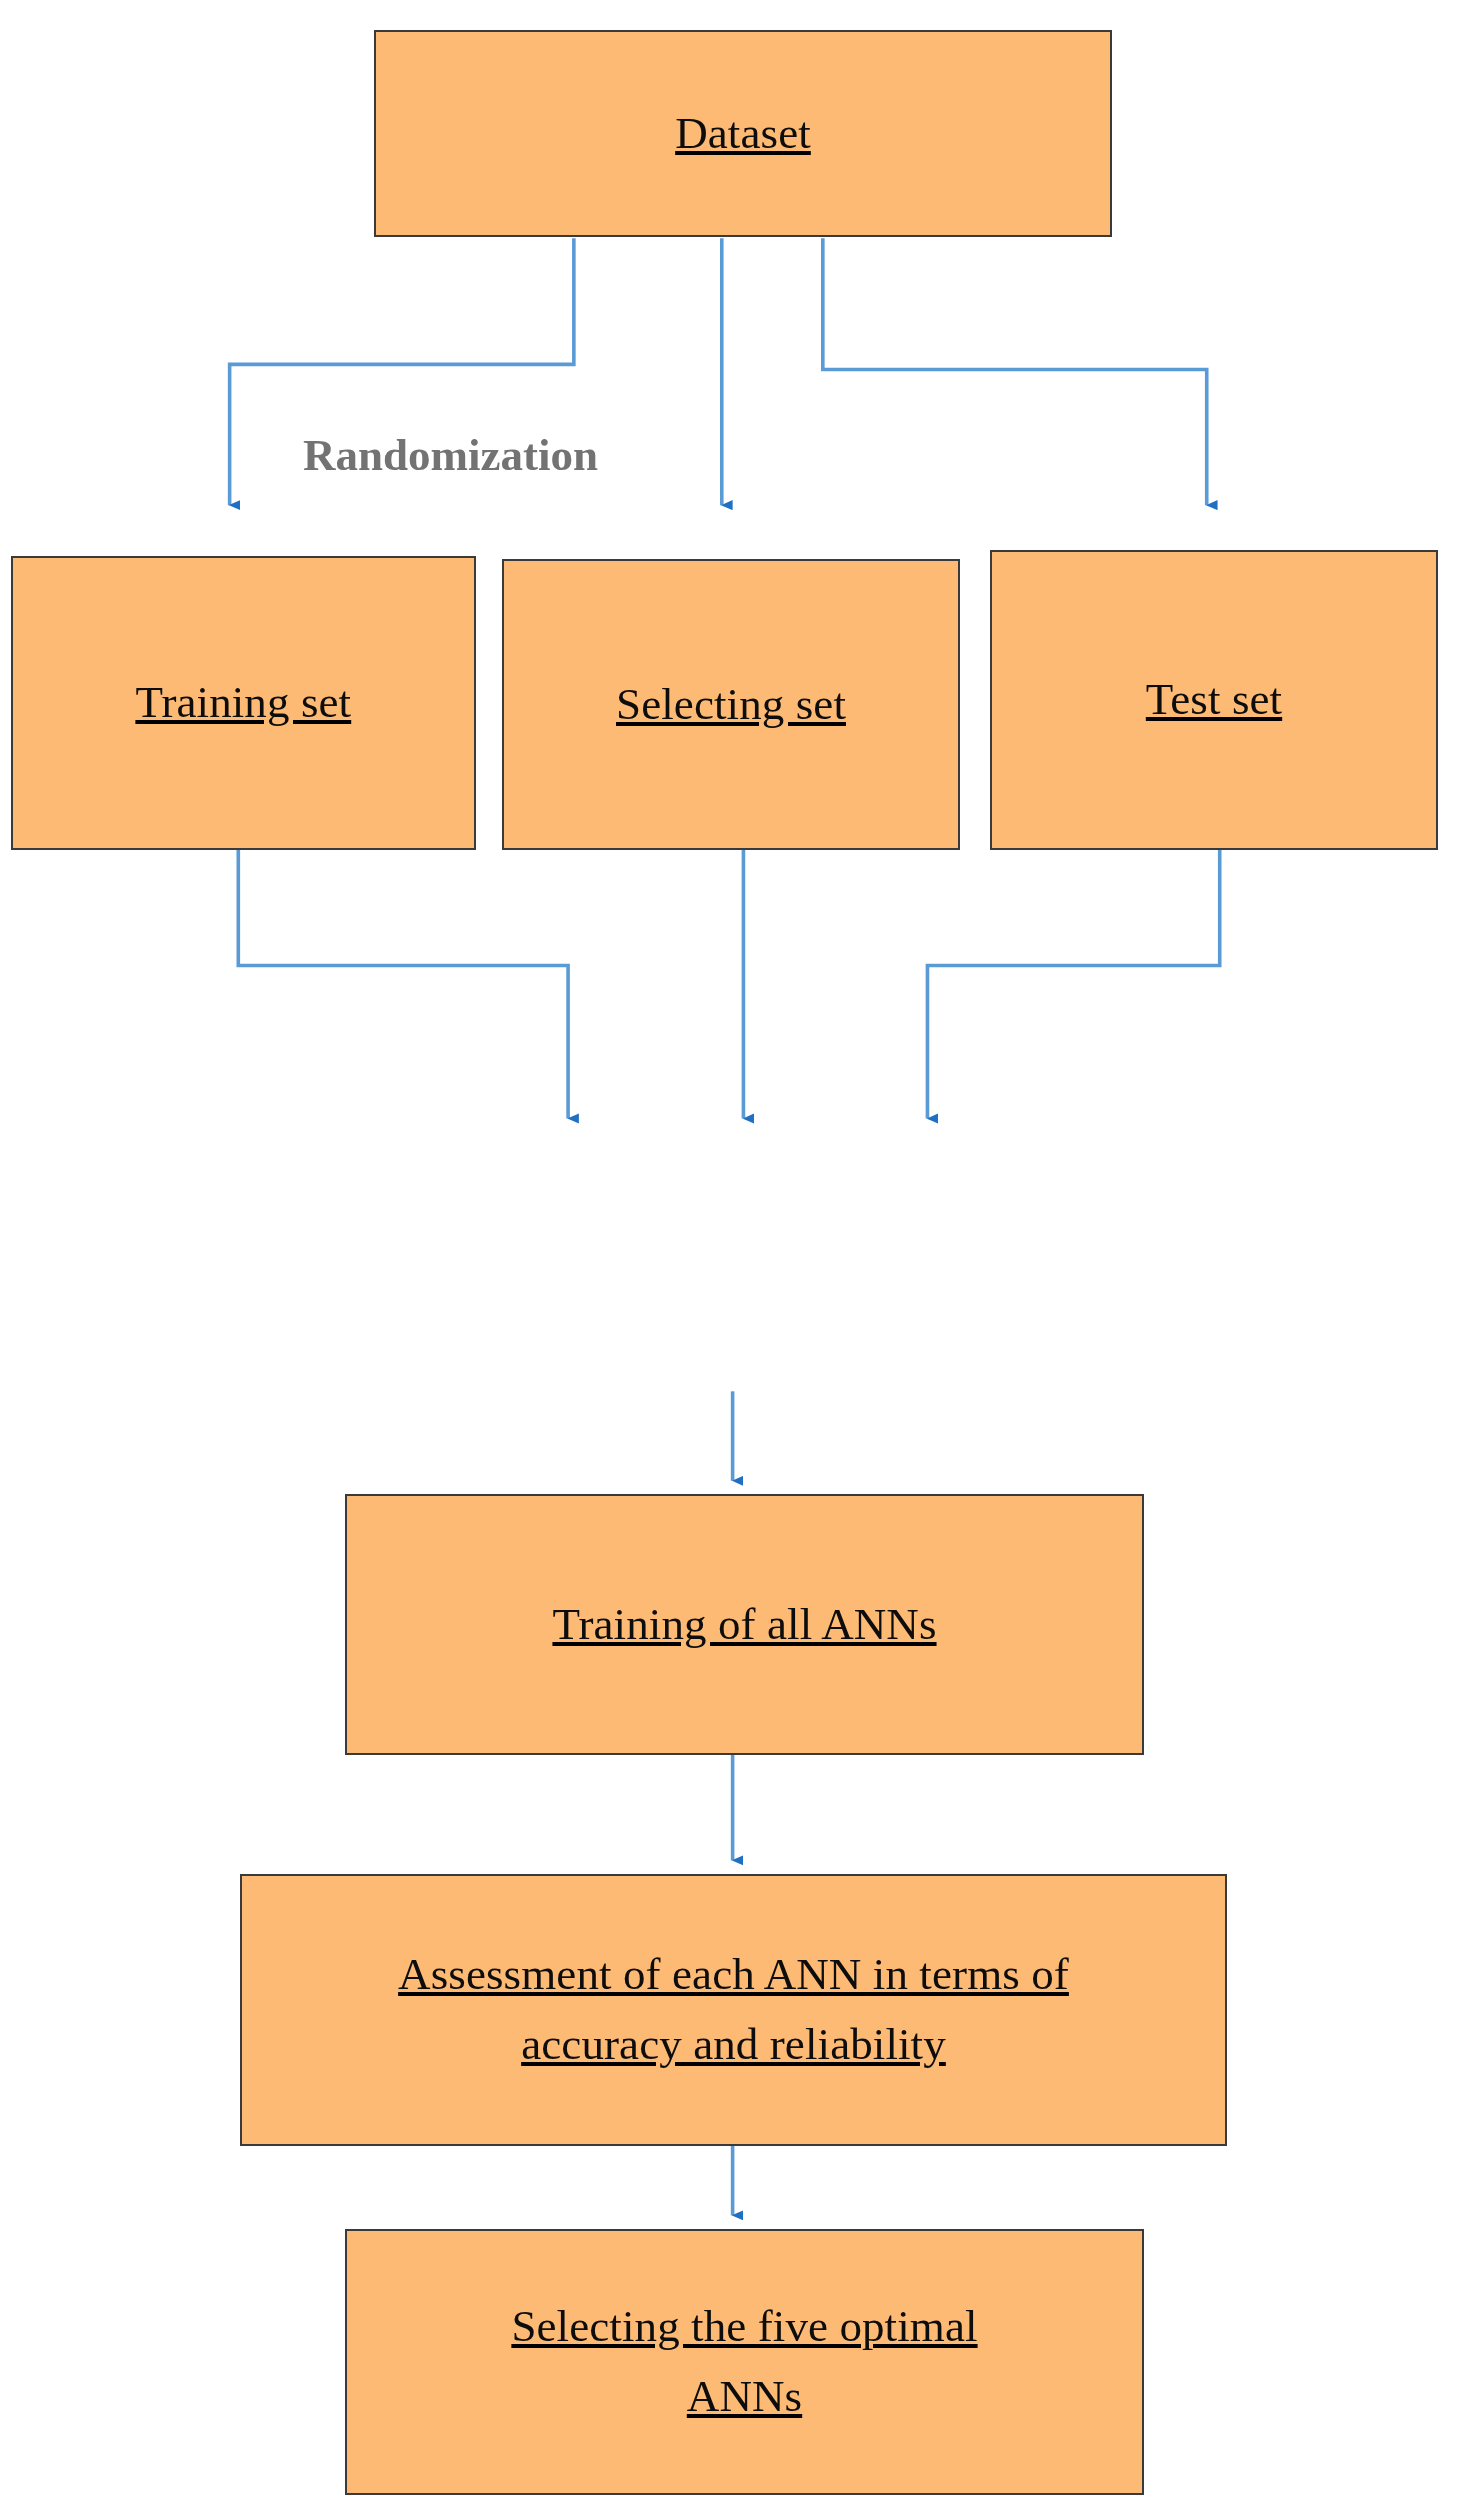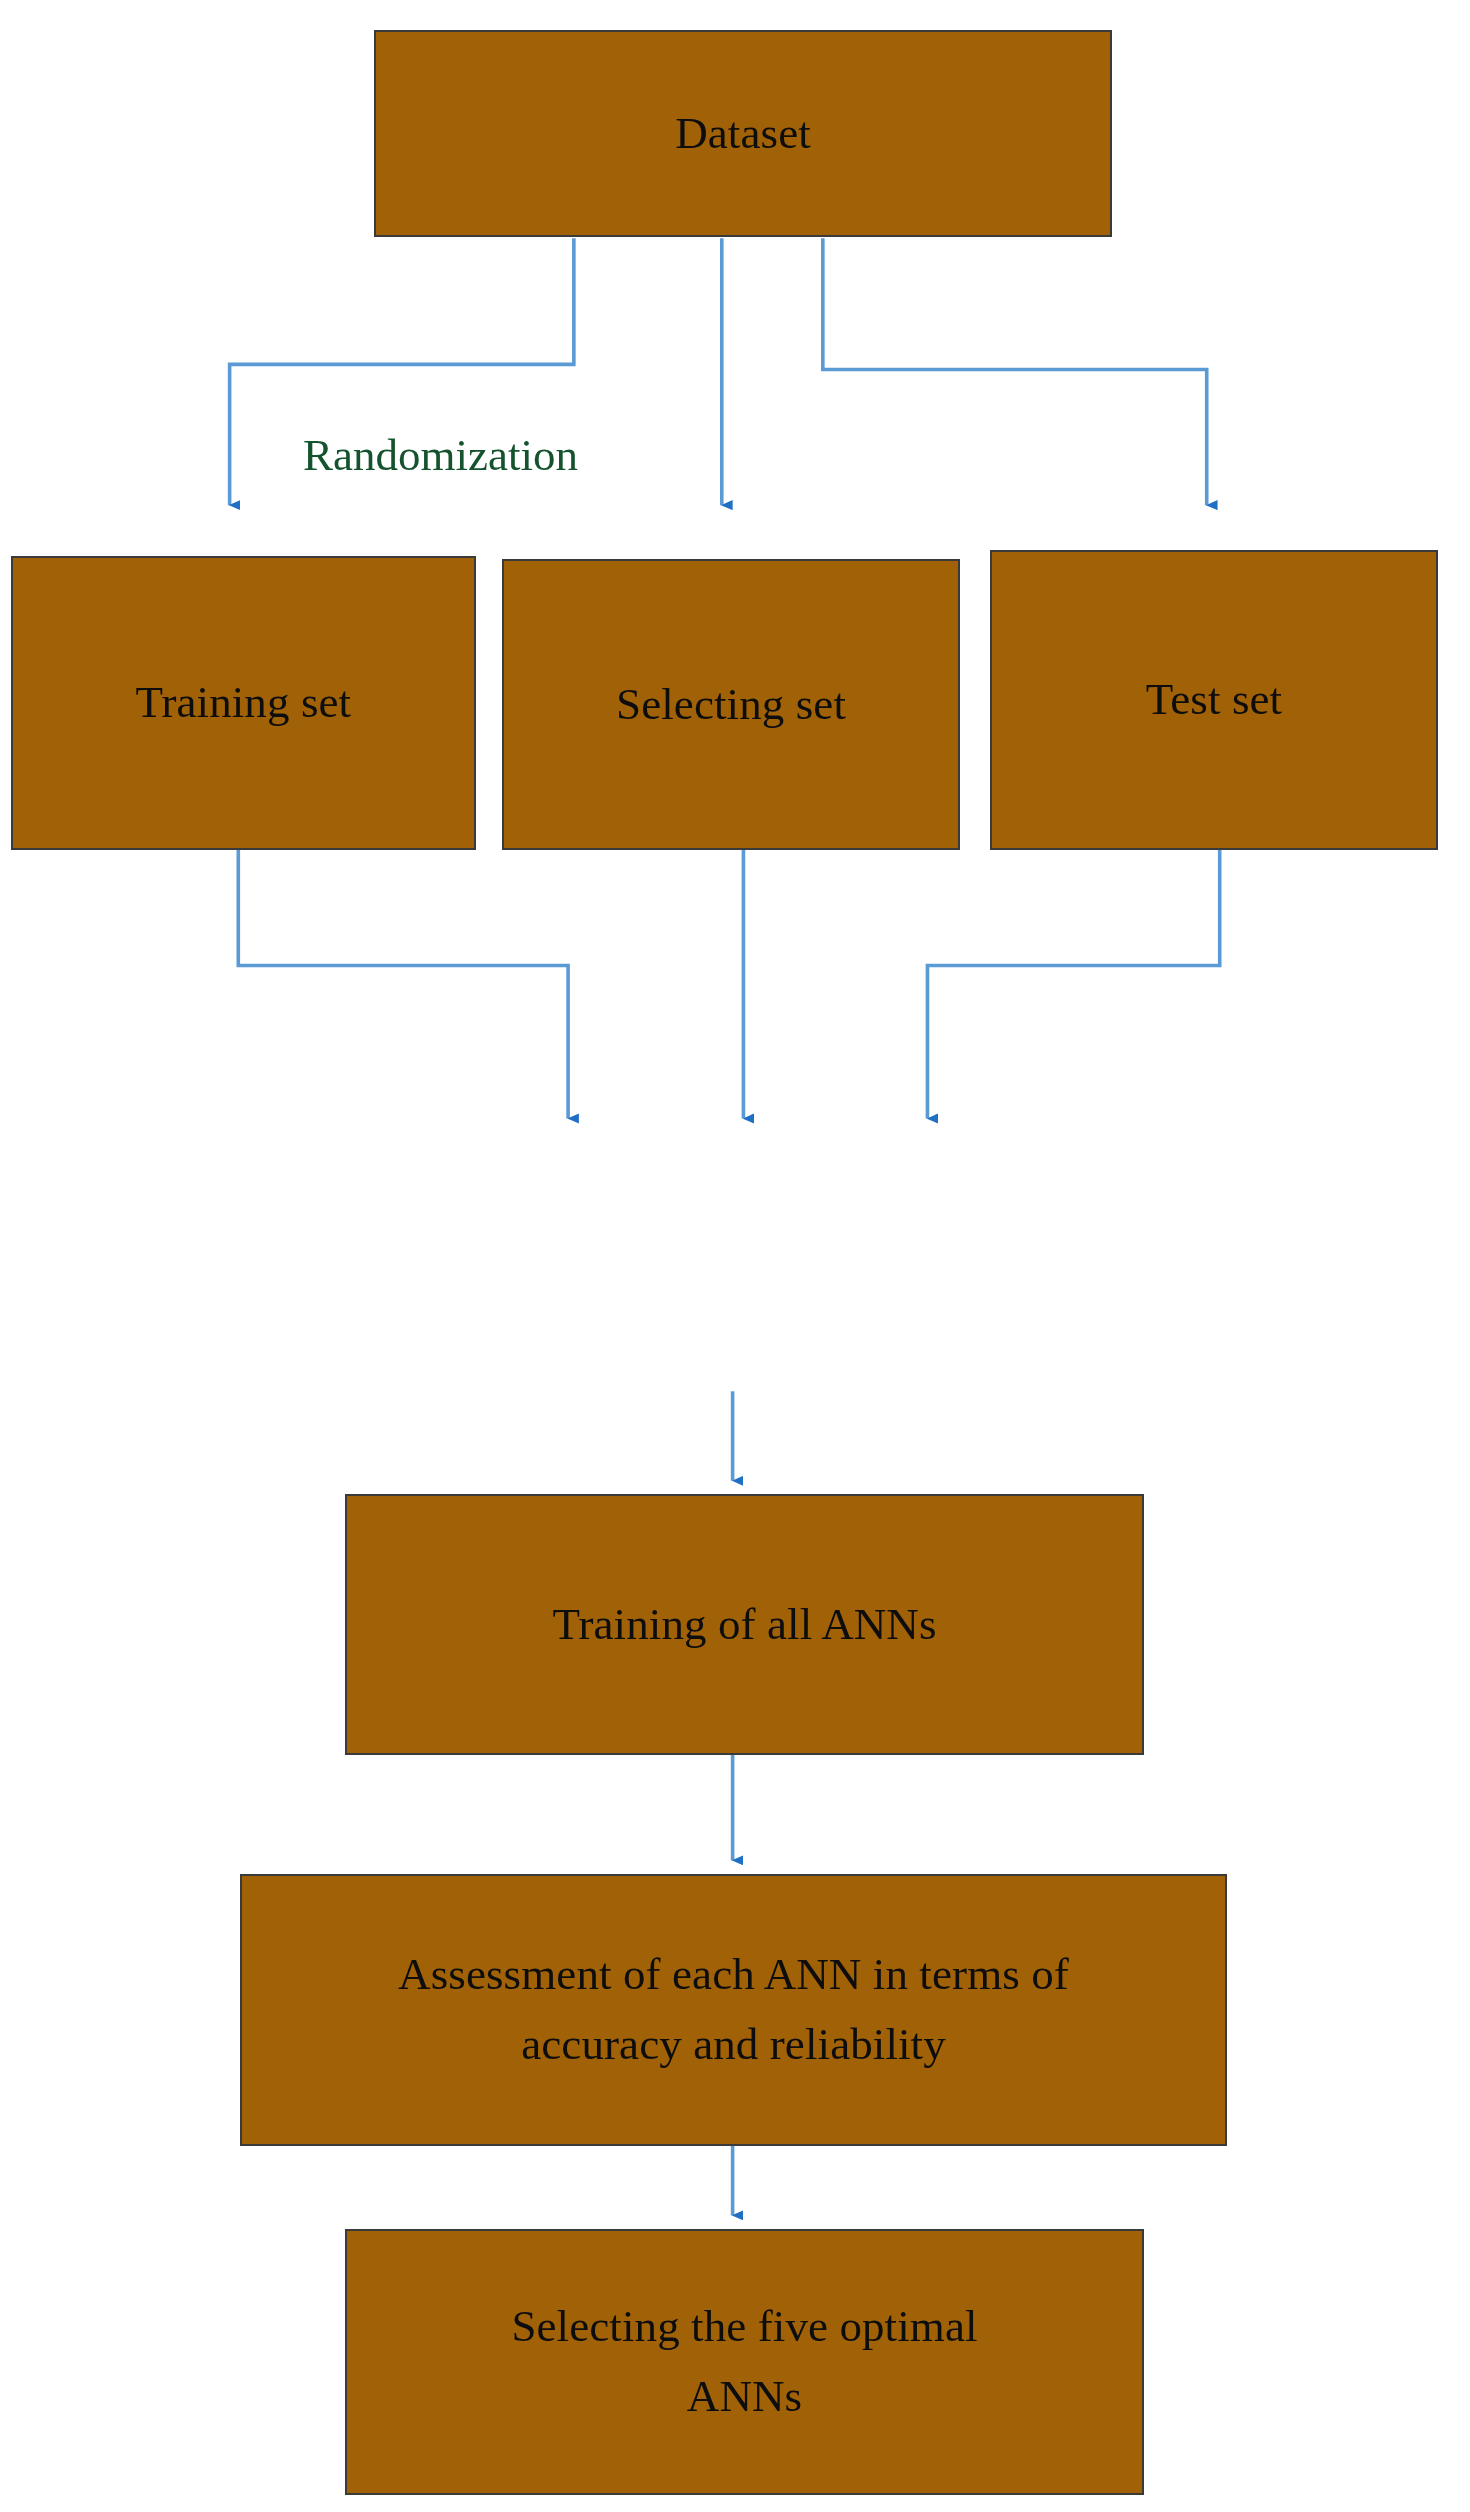--- a/index.html
+++ b/index.html
@@ -21,45 +21,47 @@
     position: absolute;
     left: 0;
     top: 0;
     width: 1471px;
     height: 2512px;
     pointer-events: none;
   }
   .node-box {
     position: absolute;
     box-sizing: border-box;
-    background: #a16207;
+    background: #fdba74;
     border: 2.2px solid #3a3a3a;
     display: flex;
     align-items: center;
     justify-content: center;
     text-align: center;
     z-index: 2;
+    text-decoration: underline;
   }
   .node-label {
     font-family: "Liberation Serif", "DejaVu Serif", serif;
     color: #0d0d0d;
     font-size: 45px;
     line-height: 1.55;
     letter-spacing: 0.1px;
     padding: 0 19px;
     white-space: pre-line;
   }
   .edge-label {
     position: absolute;
     font-family: "Liberation Serif", "DejaVu Serif", serif;
-    color: #14532d;
+    color: #737373;
     font-size: 45px;
     line-height: 1;
     white-space: nowrap;
     z-index: 3;
+    font-weight: bold;
   }
 </style>
 </head>
 <body>
 
 <div id="flowchart-canvas">
 
   <svg id="connector-layer" viewBox="0 0 2038 3481" width="1471" height="2512" xmlns="http://www.w3.org/2000/svg">
     <defs>
       <marker id="ah" markerWidth="14" markerHeight="16" refX="7" refY="15" orient="auto" markerUnits="userSpaceOnUse">

